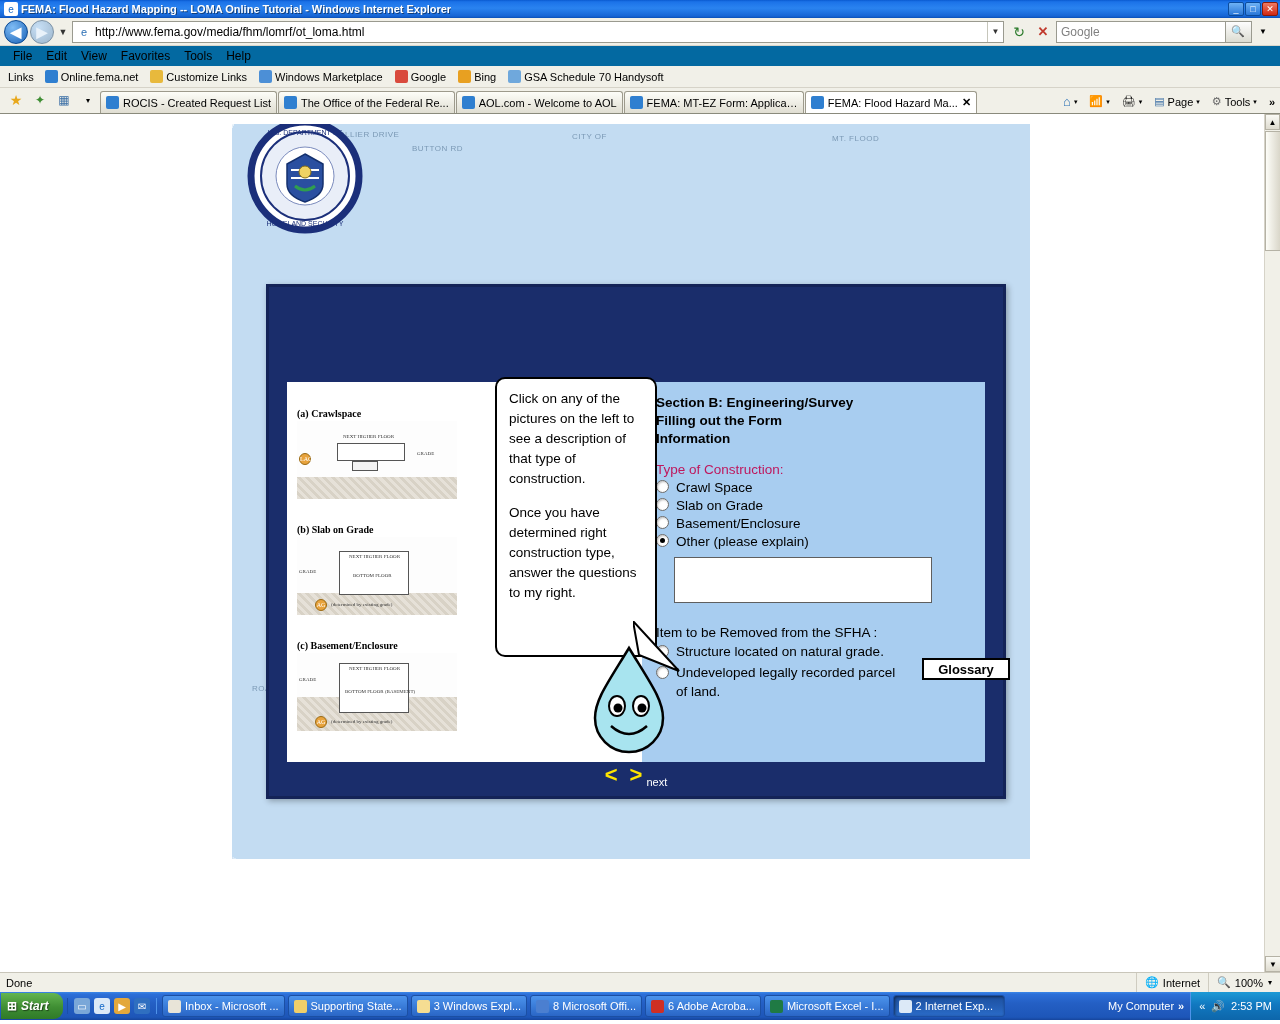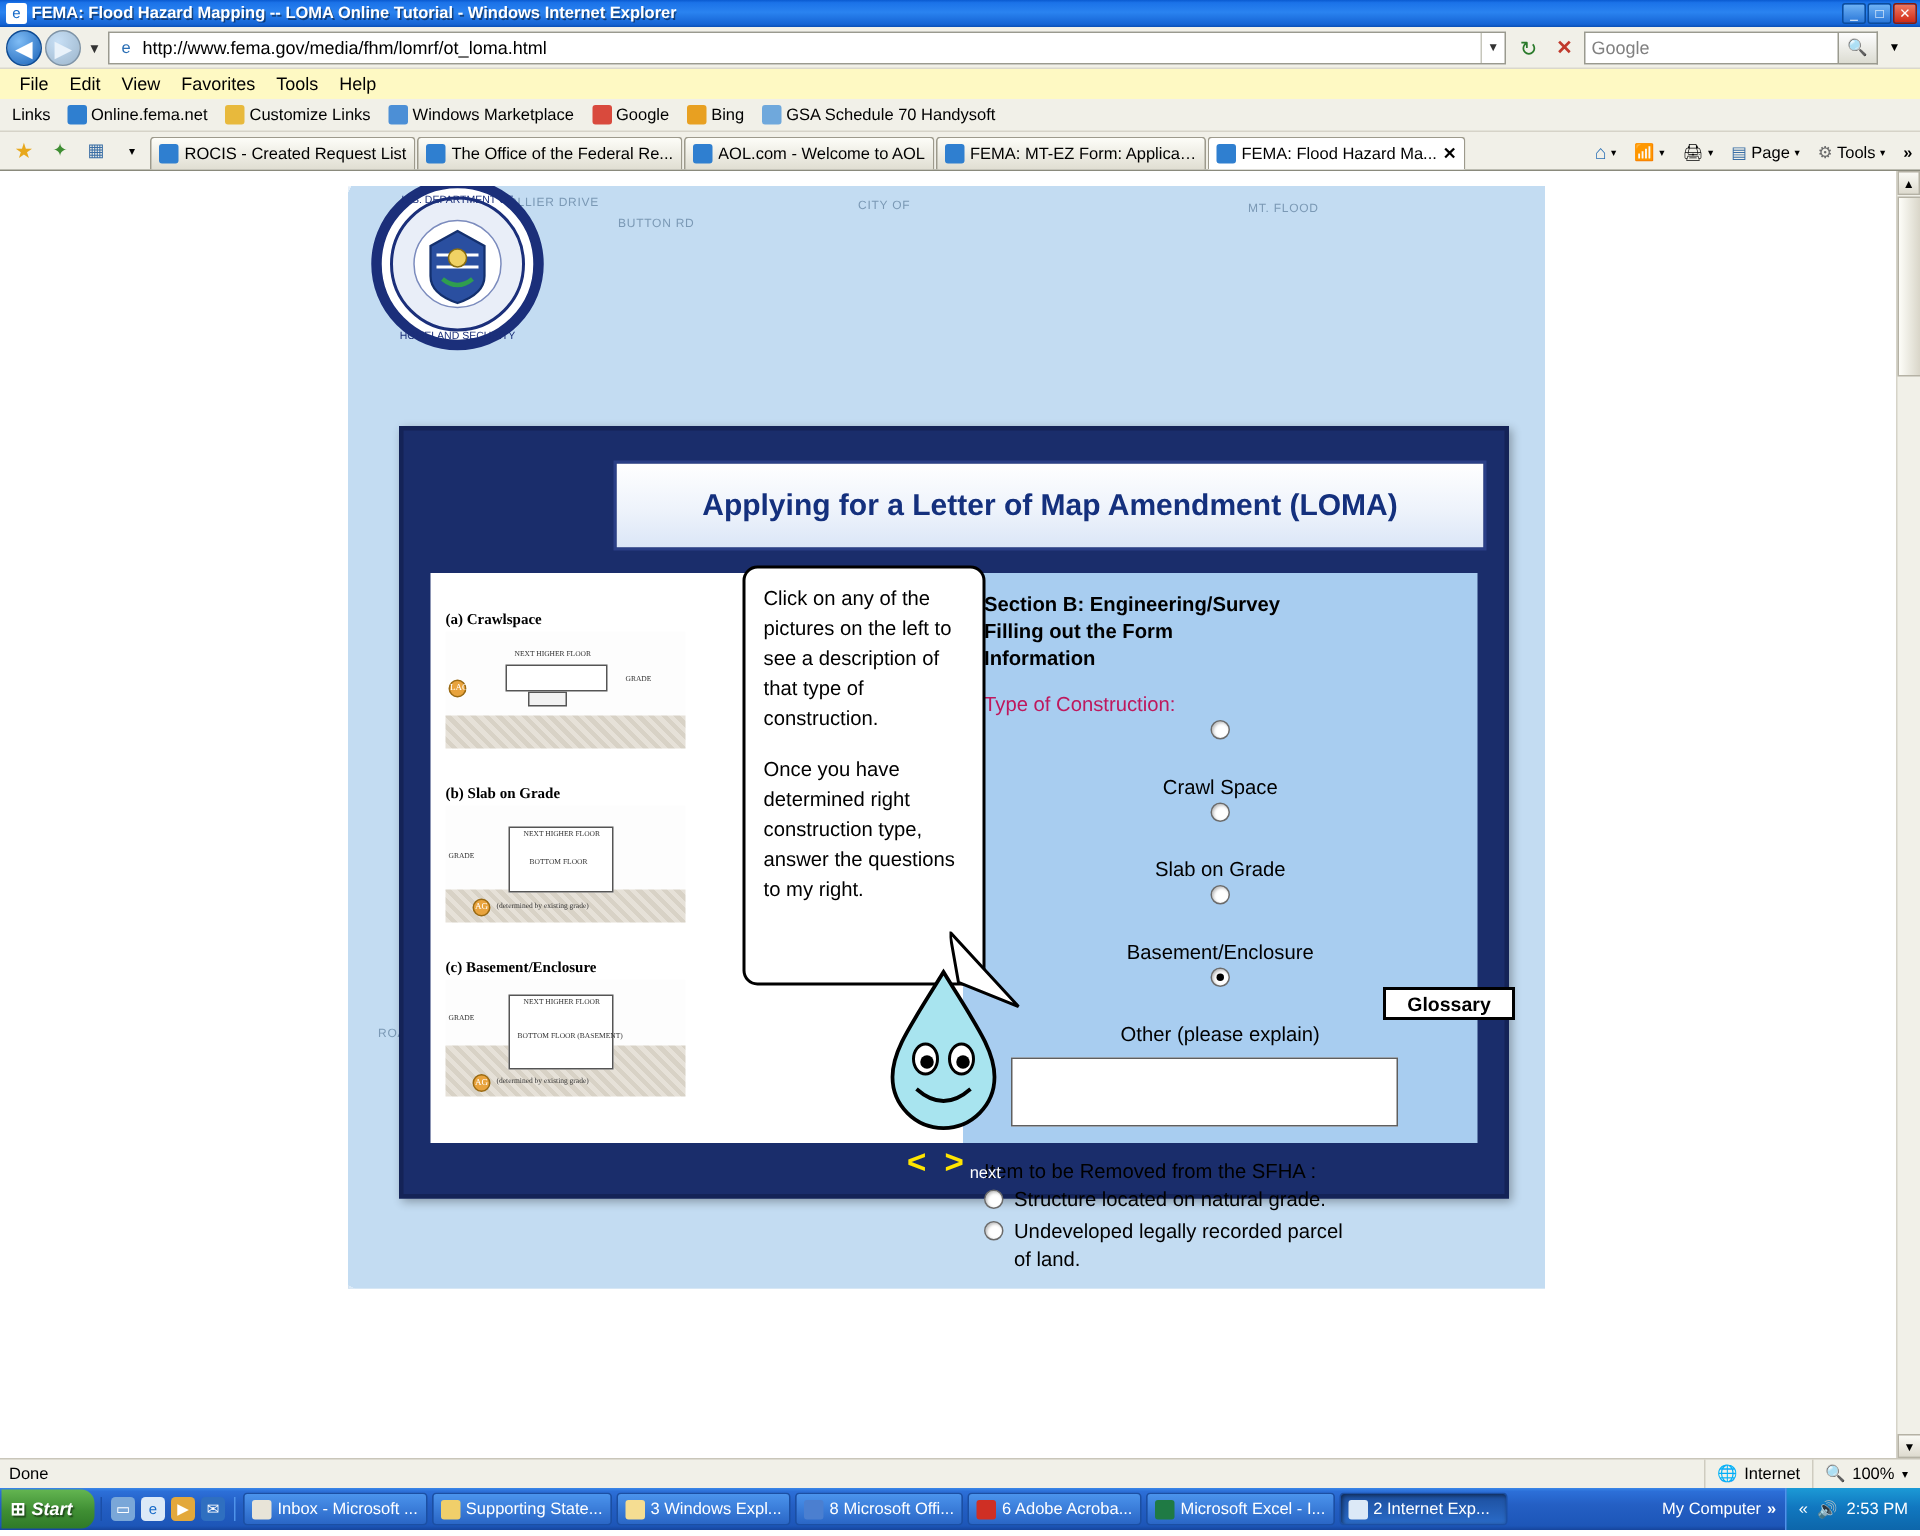--- a/index.html
+++ b/index.html
@@ -73,21 +73,21 @@
     width: 170px; height: 22px; background:#fff; border:1px solid #9a9a8f;
     display:flex; align-items:center; padding-left:4px; color:#808080; font-size:12px;
   }
   #searchbtn {
     width: 26px; height: 22px; border:1px solid #9a9a8f; border-left:none;
     background: linear-gradient(to bottom,#fdfdfd,#dcdcd2);
     display:flex;align-items:center;justify-content:center; font-size:11px; color:#3a6ea5;
   }
   
   #menubar {
-    height: 20px; background:#fef9c3; display:flex; align-items:center;
+    height: 20px; background:#0369a1; display:flex; align-items:center;
     padding-left: 6px; font-size: 12px; color:#000;
   }
   #menubar .mi { padding: 2px 7px; }
   
   #linksbar {
     height: 22px; background:#f1f0e8; display:flex; align-items:center;
     padding-left: 4px; font-size: 11px; color:#000; gap: 2px;
     border-bottom: 1px solid #d6d3c8;
   }
   #linksbar .lb-label { padding: 0 4px; }
@@ -182,21 +182,21 @@
     padding:10px 12px; font-size:13.5px; line-height:20px; color:#000; z-index:5;
   }
   #bubble .tail {
     position:absolute; right:-38px; bottom:-26px; width:60px; height:60px;
   }
   #rightpane {
     flex:1; background:#a8cdf0; position:relative; padding:12px 14px;
   }
   #rightpane h3 { margin:0; font-size:13.5px; font-weight:bold; color:#000; line-height:18px;}
   #rightpane .sub { margin-top:14px; font-size:13.5px; color:#be185d;}
-  .radio-row { display:flex; align-items:center; gap:24px; margin-top:3px; font-size:13.5px;flex-direction:column;}
+  .radio-row { display:flex; align-items:flex-start; gap:7px; margin-top:3px; font-size:13.5px;}
   .radio {
     width:13px;height:13px;border-radius:50%;
     background:#fff; border:1px solid #6b6b6b; box-shadow: inset 1px 1px 2px rgba(0,0,0,.25);
     position:relative; flex:0 0 auto;
   }
   .radio.checked::after {
     content:""; position:absolute; left:3px; top:3px; width:5px;height:5px;border-radius:50%;background:#000;
   }
   #explain-box {
     margin-top:8px; margin-left:18px; width:258px; height:46px;
@@ -404,23 +404,20 @@
         <path d="M54 56 h28 M54 64 h28" stroke="#ffffff" stroke-width="2"></path>
         <circle cx="68" cy="58" r="6" fill="#f0d264" stroke="#8a6e10"></circle>
         <path d="M58 72 q10 8 20 0" stroke="#2f9e4f" stroke-width="3" fill="none"></path>
         <text x="68" y="21" font-size="7" fill="#1b2f7a" text-anchor="middle" font-family="Liberation Sans">U.S. DEPARTMENT OF</text>
         <text x="68" y="112" font-size="7" fill="#1b2f7a" text-anchor="middle" font-family="Liberation Sans">HOMELAND SECURITY</text>
       </svg>
     </div>
 
     <div id="apppanel">
 
-      <div id="headerbar">
-        <span class="htitle">Applying for a Letter of Map Amendment (LOMA)</span>
-      </div>
 
       <div id="contentrow">
 
         <div id="leftpane">
 
           <div class="diagram" style="top:26px;">
             <div class="diag-title">(a) Crawlspace</div>
             <div class="diag-box">
               <div class="ground"></div>
               <div class="house" style="left:40px;top:22px;width:68px;height:18px;"></div>

